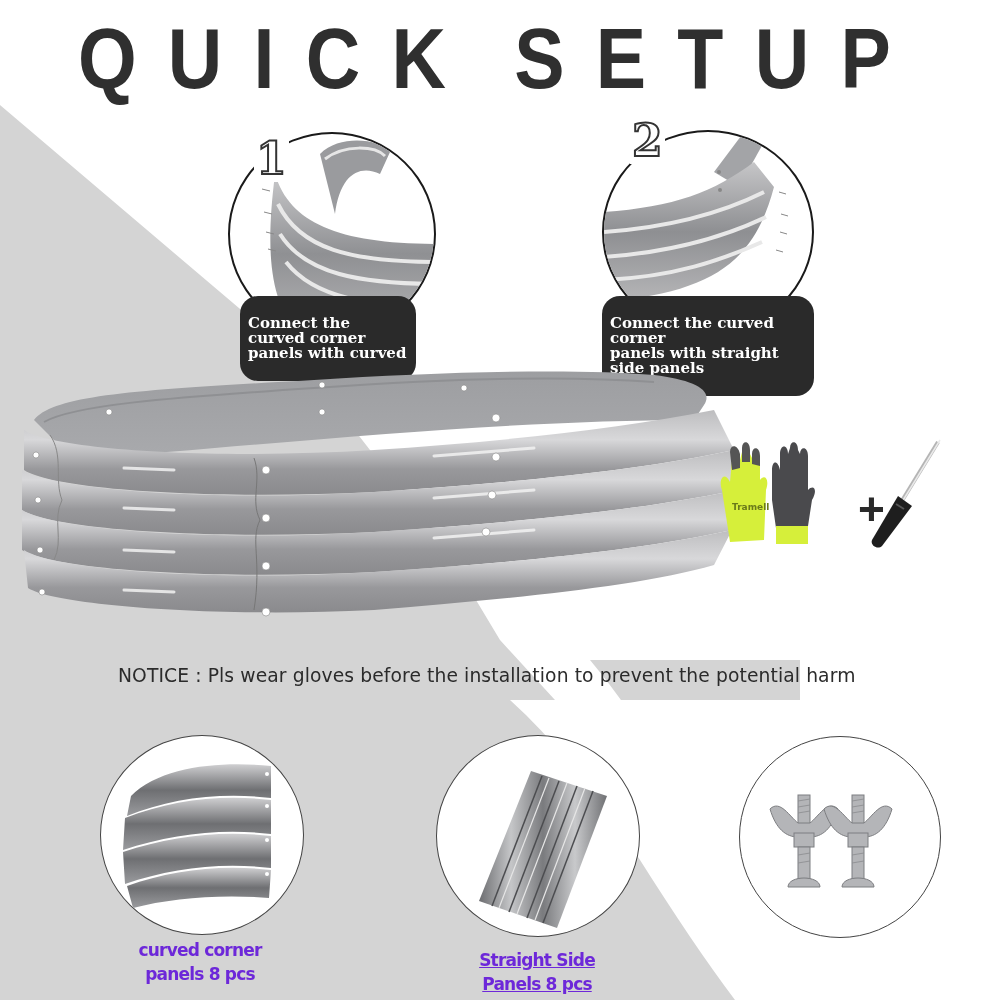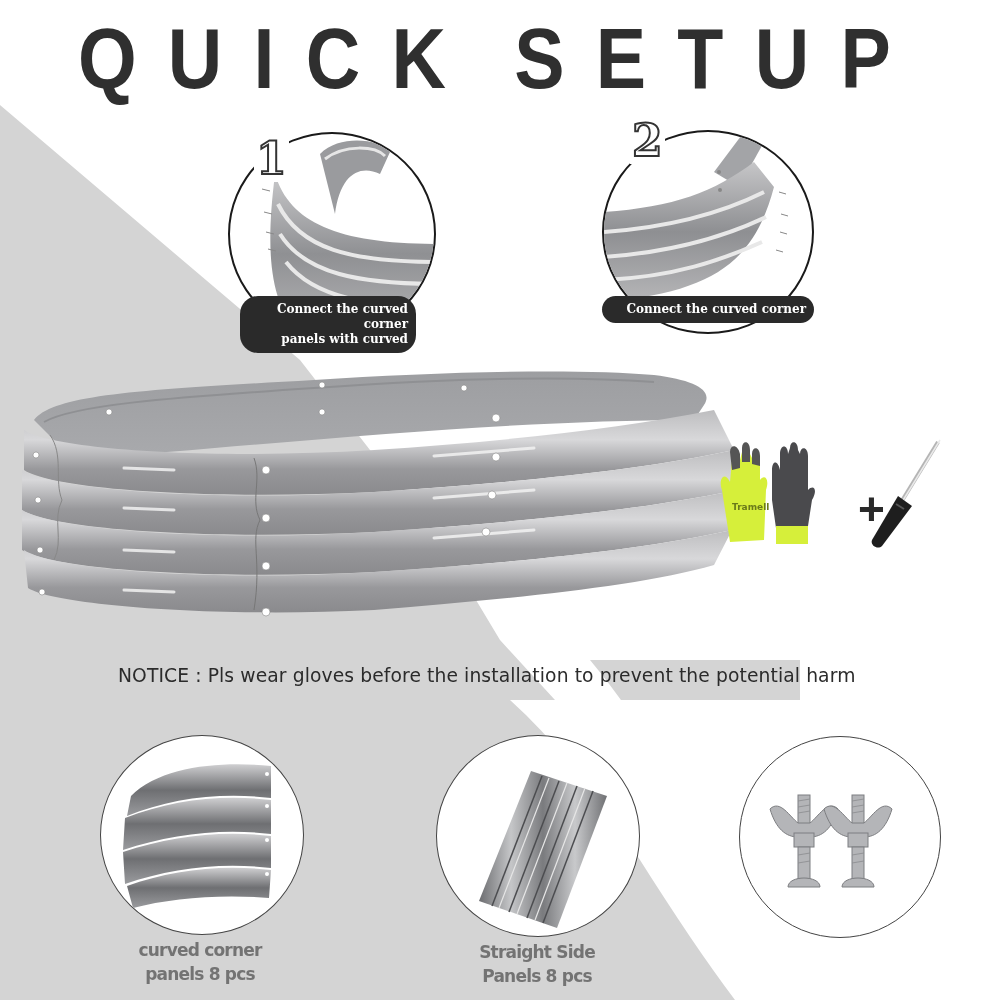--- a/index.html
+++ b/index.html
@@ -7,31 +7,31 @@
     .bg-wedge { position: absolute; left: 0; top: 0; width: 1000px; height: 1000px; z-index: 0; }
     .title { position: absolute; left: 0; top: 14px; width: 1000px; text-align: center; z-index: 2;
       font-family: "Liberation Sans", sans-serif; font-weight: 900; font-size: 82px; color: #2f2f2f;
       letter-spacing: 34px; transform: scaleX(0.92); line-height: 90px; }
     .title span { display: inline-block; transform: scaleY(1.05); }
     .title .gap { display: inline-block; width: 40px; }
     .step { position: absolute; z-index: 2; }
     .step-circle { position: absolute; border: 2px solid #1a1a1a; border-radius: 50%; background: #ffffff; overflow: hidden; }
     .step-num { position: absolute; font-family: "DejaVu Serif", serif; font-size: 44px; font-weight: bold; color: #fff;
       -webkit-text-stroke: 2px #333; z-index: 3; background: #fff; line-height: 46px; padding: 0 2px; }
-    .step-caption { position: absolute; background: #2a2a2a; color: #ffffff; border-radius: 18px; text-align: right;
-      font-family: "DejaVu Serif", serif; font-weight: bold; font-size: 12px; line-height: 15px; padding: 6px 8px; z-index: 4; }
+    .step-caption { position: absolute; background: #2a2a2a; color: #ffffff; border-radius: 18px; text-align: left;
+      font-family: "DejaVu Serif", serif; font-weight: bold; font-size: 15px; line-height: 15px; padding: 20px 8px; z-index: 4; }
     .bed { position: absolute; left: 14px; top: 360px; width: 740px; height: 270px; z-index: 2; }
     .tools { position: absolute; left: 710px; top: 430px; width: 250px; height: 130px; z-index: 2; }
     .plus { position: absolute; left: 858px; top: 486px; font-size: 46px; font-weight: bold; color: #2a2a2a; z-index: 3; line-height: 46px; }
     .notice { position: absolute; left: 118px; top: 664px; width: 820px; z-index: 2; font-family: "DejaVu Sans", sans-serif;
       font-size: 19.5px; color: #2b2b2b; letter-spacing: 0.1px; transform: scaleX(0.96); transform-origin: left; white-space: nowrap; }
     .part { position: absolute; z-index: 2; }
     .part-oval { position: absolute; border: 1.5px solid #444; border-radius: 50%; background: #ffffff; overflow: hidden; }
     .part-label { position: absolute; text-align: center; font-family: "DejaVu Sans", sans-serif; font-weight: bold;
-      font-size: 17px; line-height: 24px; color: #737373; letter-spacing: -0.8px; }
+      font-size: 17px; line-height: 24px; color: #6d28d9; letter-spacing: -0.8px; }
   </style>
 </head>
 <body>
 
 <svg class="bg-wedge" viewBox="0 0 1000 1000">
   <path d="M0,105 L300,360 L440,540 L500,640 L610,760 L700,860 L780,1000 L0,1000 Z" fill="#d4d4d4"></path>
   <path d="M590,660 C640,720 680,790 720,860 C750,910 770,960 790,1000 L800,1000 L800,660 Z" fill="#d4d4d4"></path>
 </svg>
 <svg class="bg-wedge" viewBox="0 0 1000 1000" style="z-index:1">
   <path d="M510,700 C560,745 600,800 640,860 C675,915 705,960 735,1000 L1000,1000 L1000,700 Z" fill="#ffffff"></path>
@@ -93,20 +93,21 @@
           <line x1="176" y1="100" x2="183" y2="102"></line>
           <line x1="172" y1="118" x2="179" y2="120"></line>
         </g>
       <circle cx="115" cy="40" r="2" fill="#888"></circle>
         <circle cx="116" cy="58" r="2" fill="#888"></circle>
     </svg>
   </div>
   <div class="step-num" style="left:30px; top:0px;">2</div>
   <div class="step-caption" style="left:2px; top:178px; width:196px;">
     <div>Connect the curved corner</div>
+    <div>panels with  straight side panels</div>
   </div>
 </div>
 
 <svg class="bed" viewBox="0 0 740 270">
   <defs>
     <linearGradient id="rib" x1="0" y1="0" x2="0" y2="1">
       <stop offset="0" stop-color="#bdbdbf"></stop>
         <stop offset="0.35" stop-color="#d8d8da"></stop>
         <stop offset="0.7" stop-color="#98989b"></stop>
         <stop offset="1" stop-color="#8a8a8d"></stop>
@@ -228,21 +229,21 @@
           <line x1="140" y1="50" x2="90" y2="182"></line>
           <line x1="156" y1="55" x2="106" y2="187"></line>
         </g>
       <g stroke="#e6e6e6" stroke-width="1.2">
           <line x1="112" y1="42" x2="62" y2="172"></line>
           <line x1="130" y1="47" x2="80" y2="178"></line>
           <line x1="148" y1="52" x2="98" y2="184"></line>
         </g>
     </svg>
   </div>
-  <div class="part-label" style="left:0; top:210px; width:210px;">
+  <div class="part-label" style="left:0; top:218px; width:210px;text-decoration:underline;">
     <div>Straight Side</div>
     <div>Panels 8 pcs</div>
   </div>
 </div>
 
 <div class="part" style="left:735px; top:730px; width:210px; height:260px;">
   <div class="part-oval" style="left:4px; top:6px; width:200px; height:200px;">
     <svg width="200" height="200" viewBox="0 0 200 200">
       <g fill="#b4b5b8" stroke="#7d7e81" stroke-width="1">
         <rect x="58" y="58" width="12" height="40"></rect>

